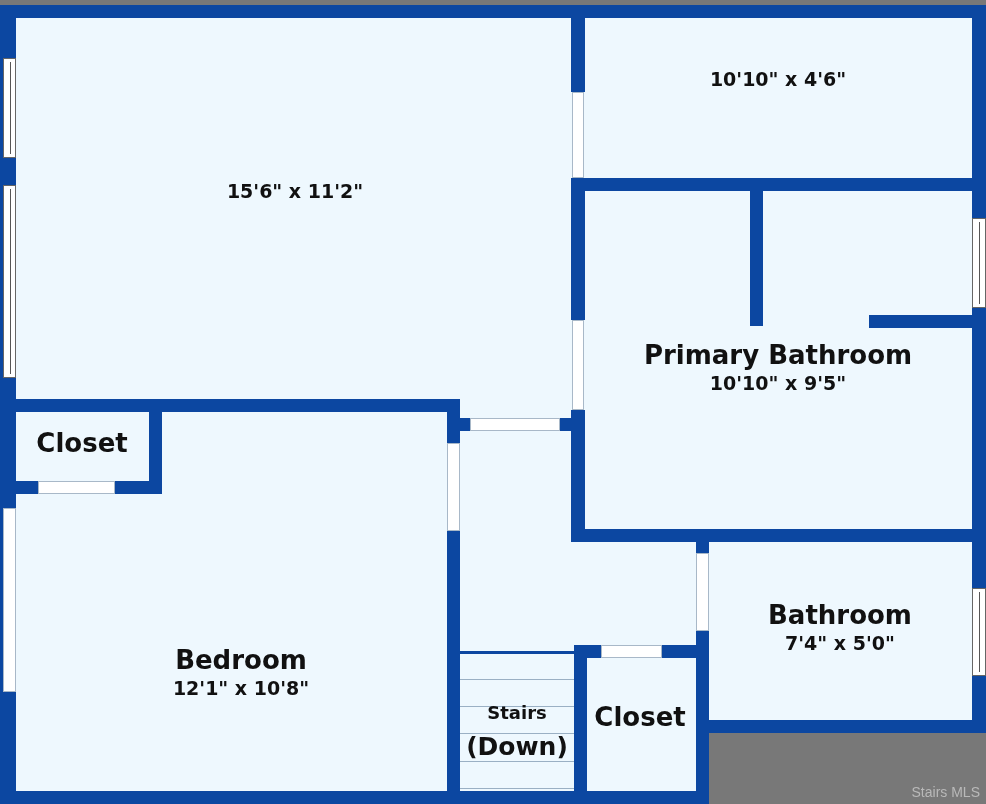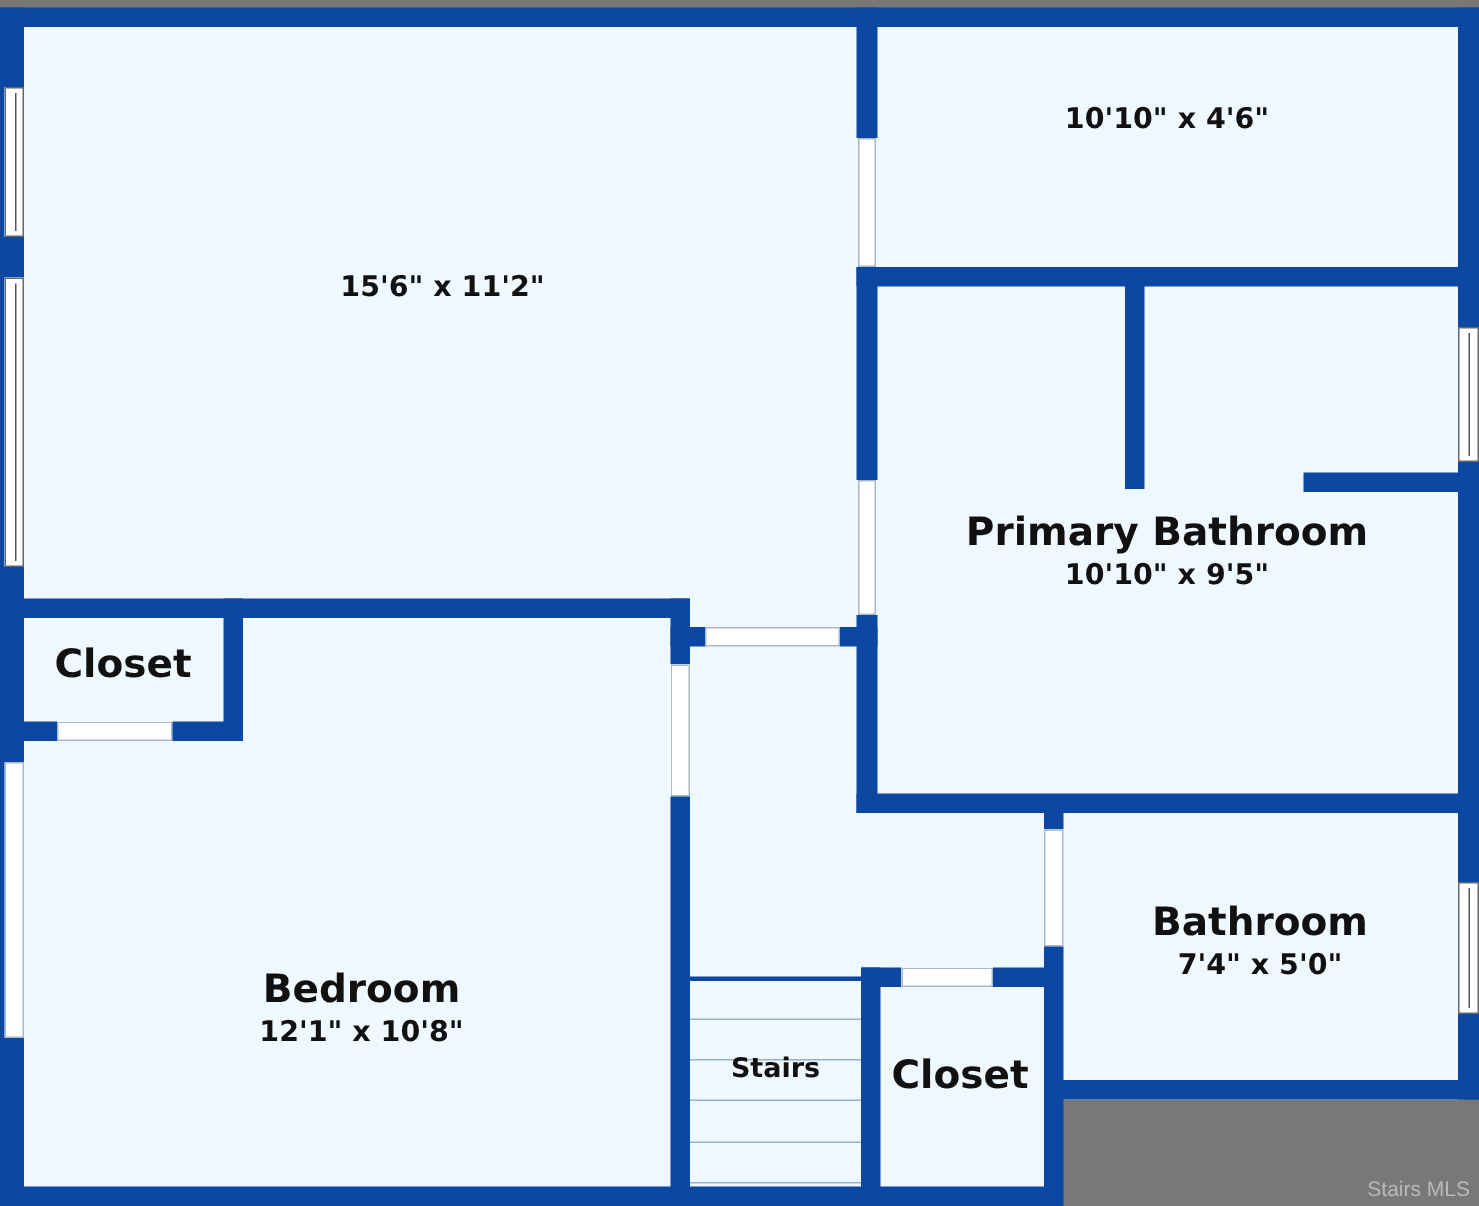--- a/index.html
+++ b/index.html
@@ -89,20 +89,21 @@
 </div>
 <div class="label" style="left:82px;top:428px;">
   <span class="name">Closet</span>
 </div>
 <div class="label" style="left:241px;top:617px;margin-top:28px;">
   <span class="name">Bedroom</span>
   <span class="dim">12'1" x 10'8"</span>
 </div>
 <div class="label" style="left:517px;top:684px;">
   <span class="name" style="font-size:18px;line-height:34px;margin-top:12px;">Stairs</span>
+  <span class="name" style="font-size:25px;line-height:34px;">(Down)</span>
 </div>
 <div class="label" style="left:640px;top:702px;">
   <span class="name">Closet</span>
 </div>
 <div class="label" style="left:840px;top:600px;">
   <span class="name">Bathroom</span>
   <span class="dim">7'4" x 5'0"</span>
 </div>
 
 <div class="wm">Stairs MLS</div>

